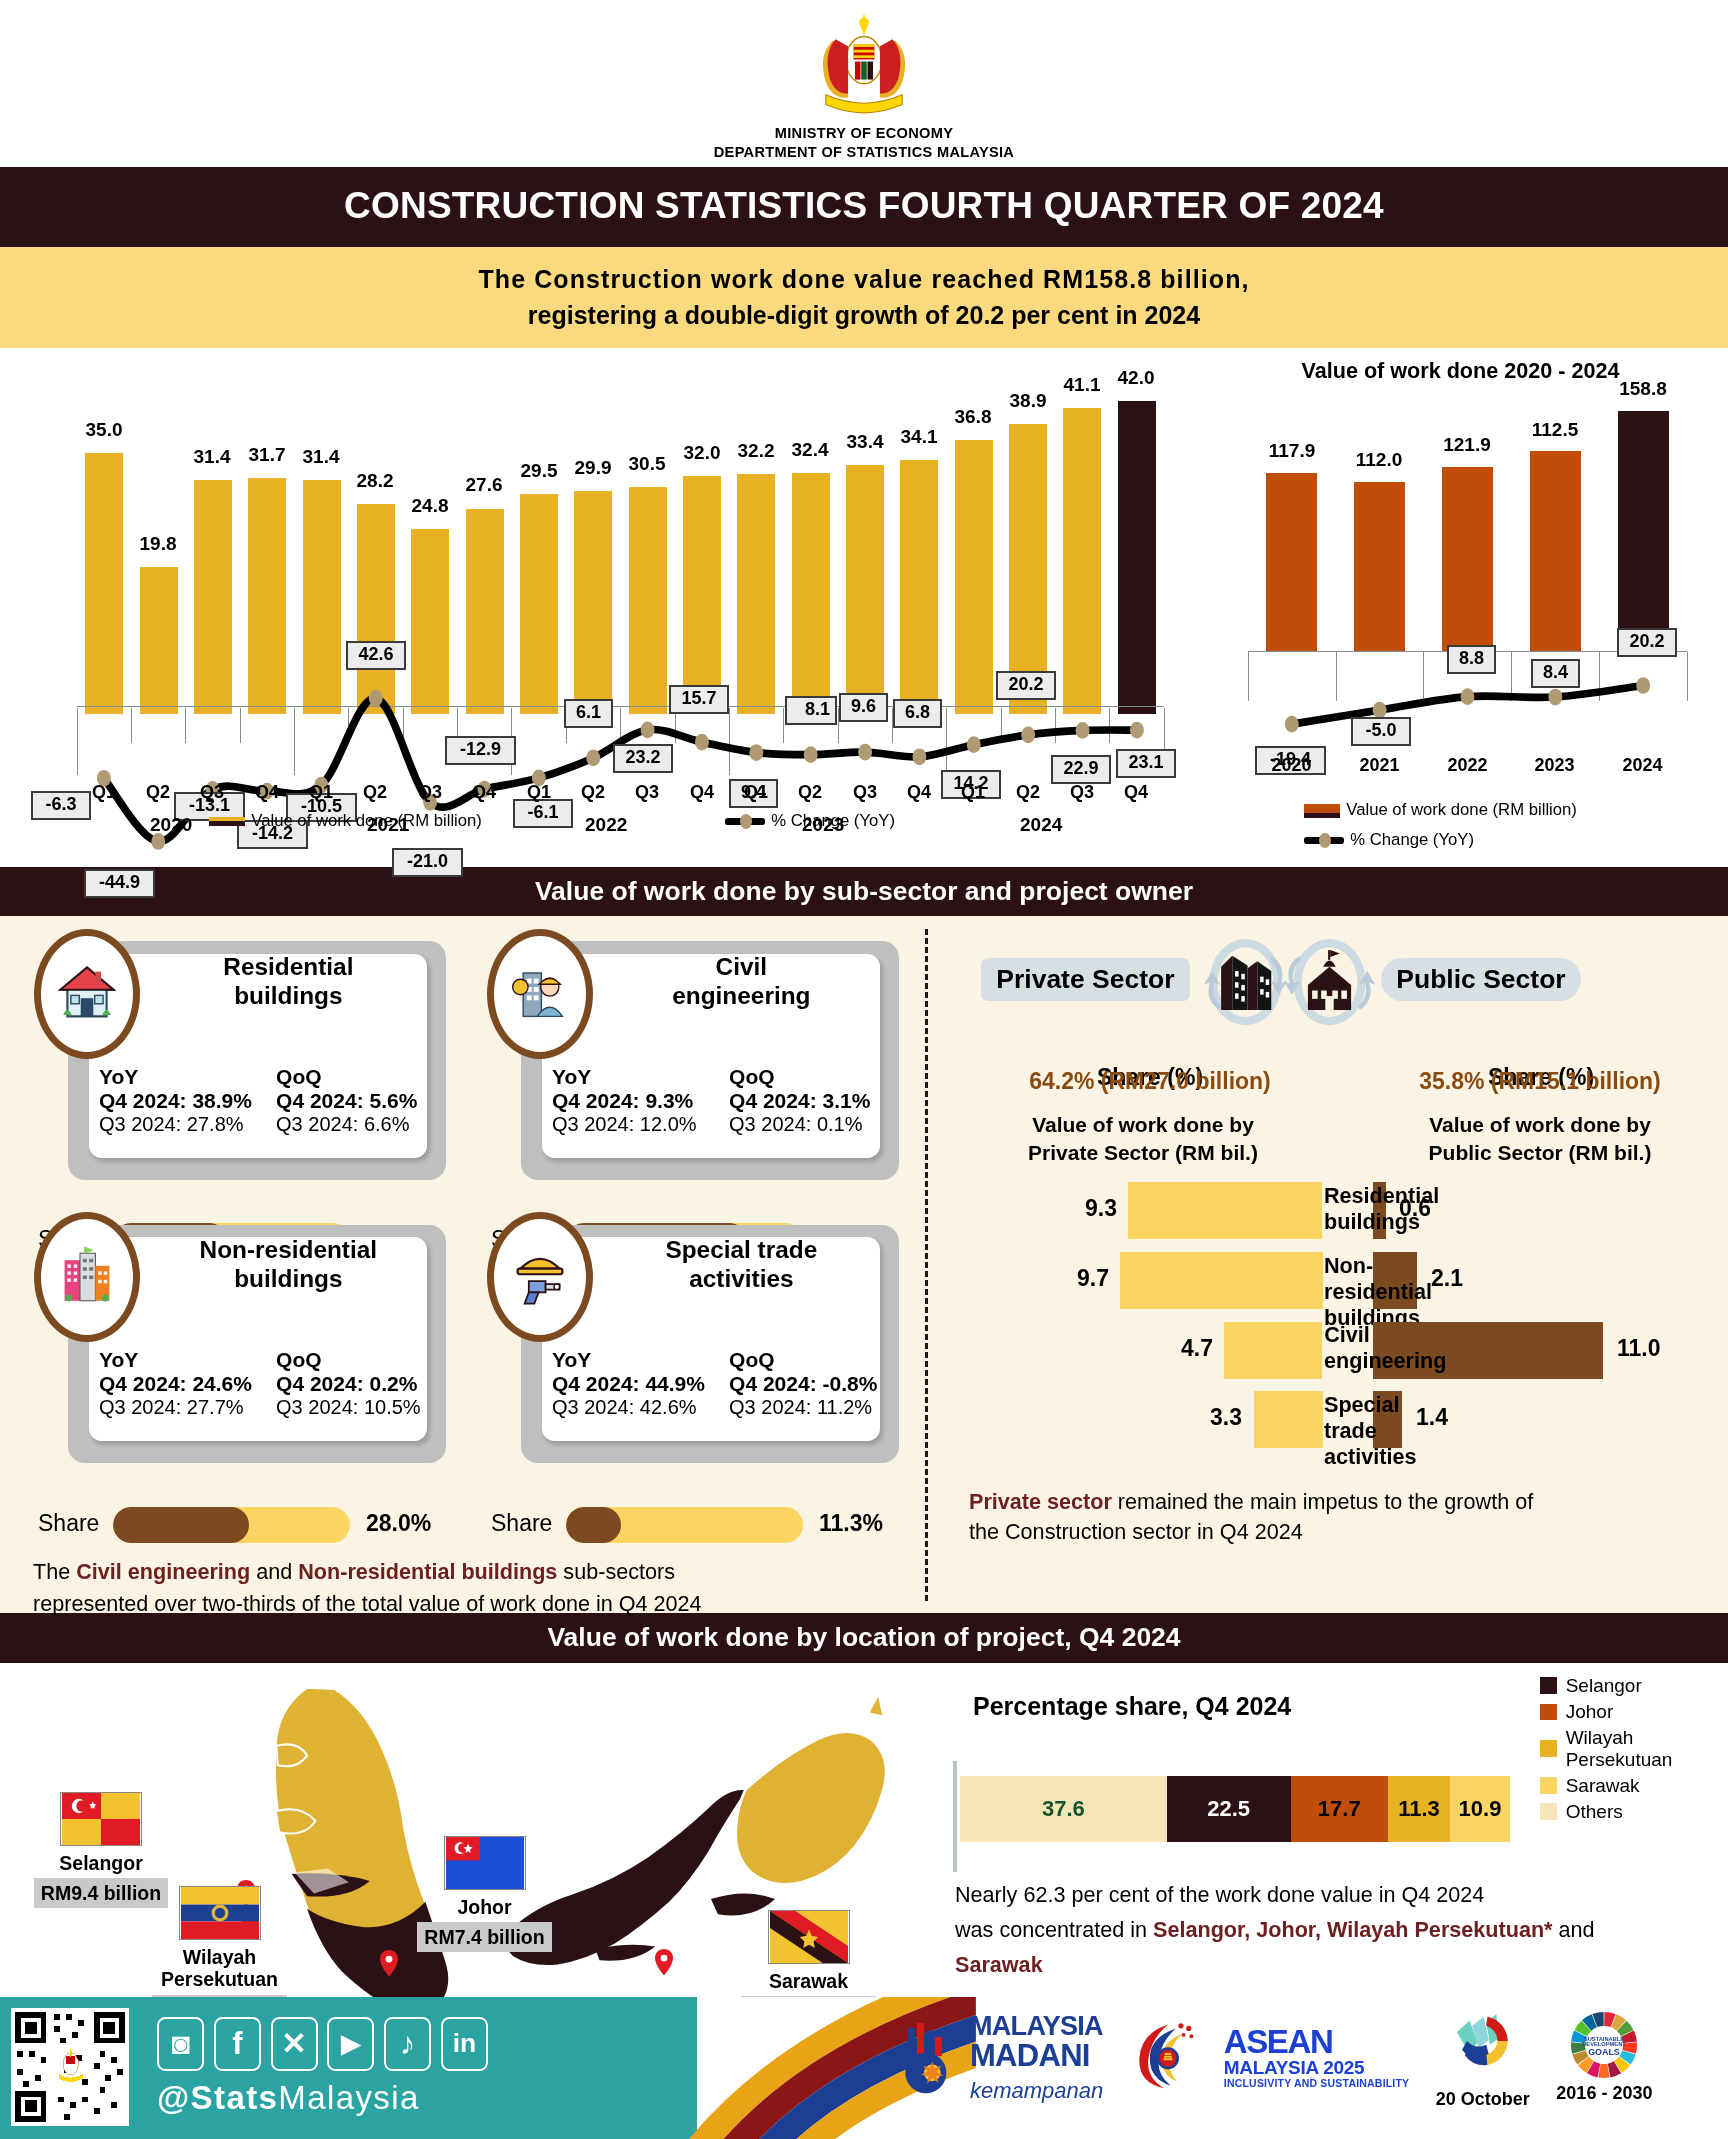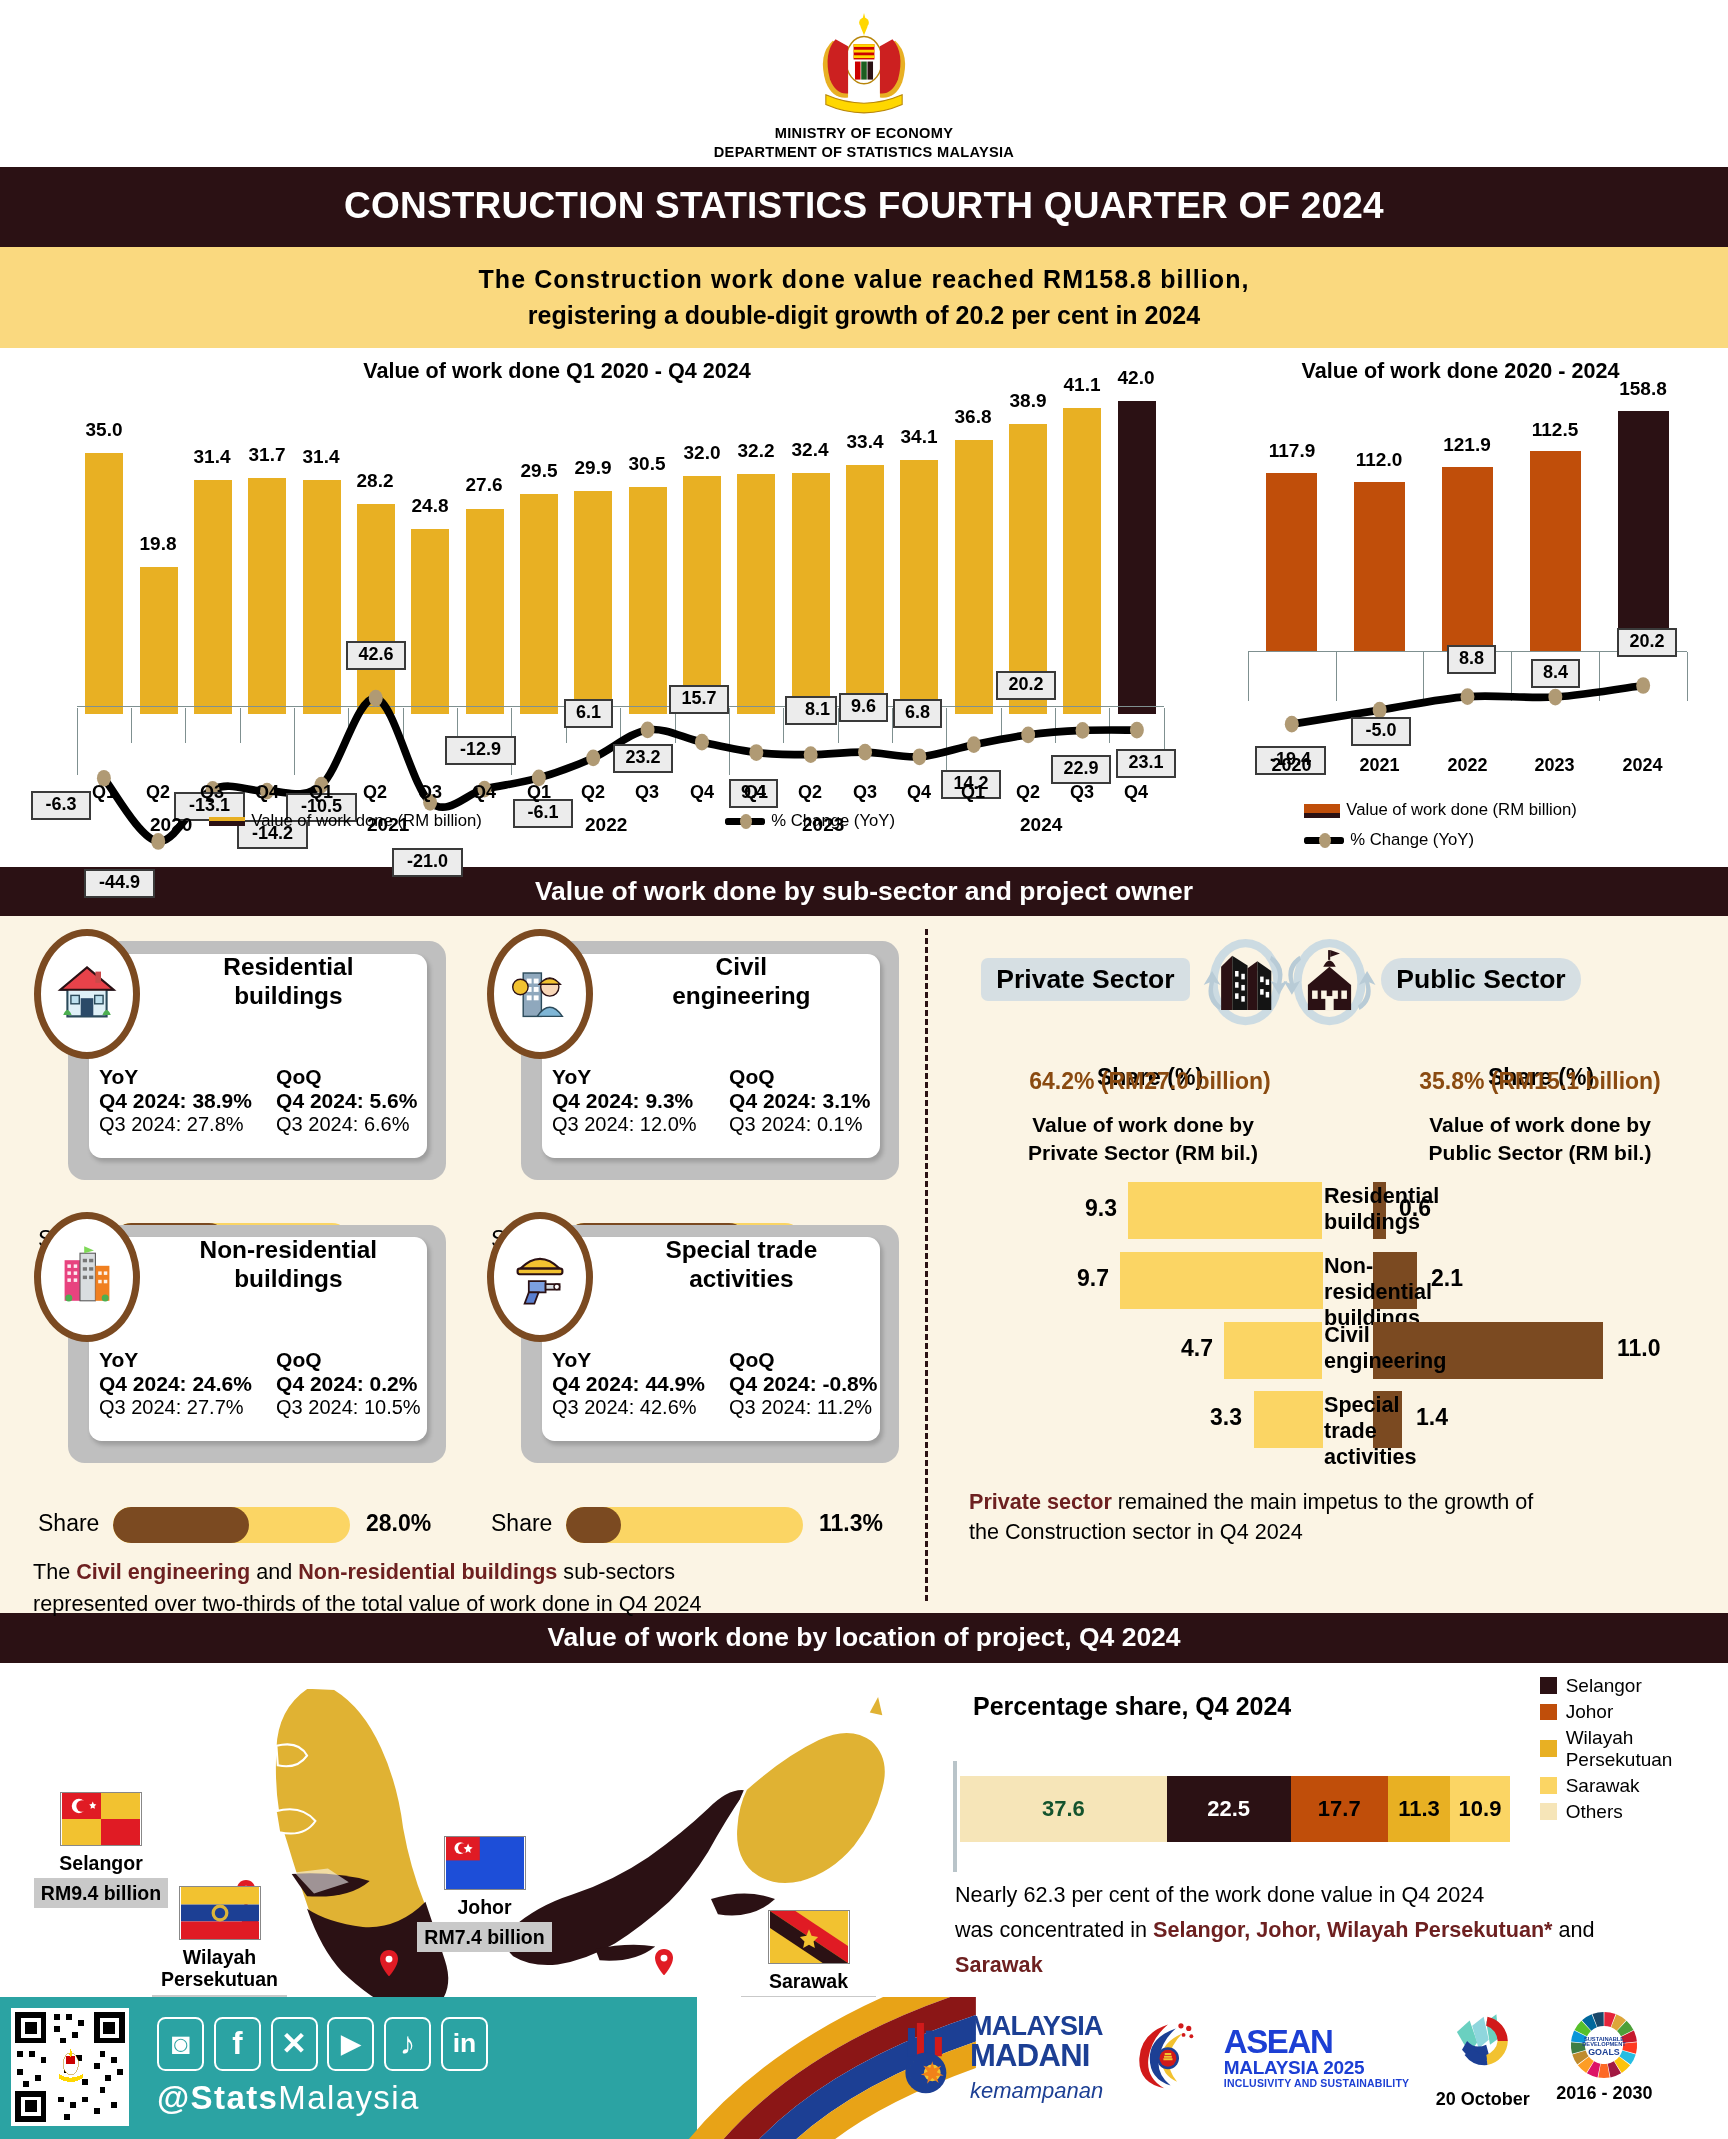--- a/index.html
+++ b/index.html
@@ -172,21 +172,20 @@
   <div class="titlebar">CONSTRUCTION STATISTICS FOURTH QUARTER OF 2024</div>
 
   <div class="subbar">
     <div class="l1">The Construction work done value reached RM158.8 billion,</div>
     <div>registering a double-digit growth of 20.2 per cent in 2024</div>
   </div>
 
   <div class="charts">
 
     <div class="qchart">
-      <div class="chart-title" style="position:absolute;left:132px;top:0;width:836px;">Value of work done Q1 2020 - Q4 2024</div>
 
       <div class="plot" id="qplot" style="left:70px;top:28px;width:1087px;height:328px;">
           <div class="bar" style="left:8.2px;width:38px;height:261px;"></div>
           <div class="bar" style="left:63px;width:38px;height:147px;"></div>
           <div class="bar" style="left:117px;width:38px;height:234px;"></div>
           <div class="bar" style="left:171px;width:38px;height:236px;"></div>
           <div class="bar" style="left:226px;width:38px;height:234px;"></div>
           <div class="bar" style="left:280px;width:38px;height:210px;"></div>
           <div class="bar" style="left:334px;width:38px;height:185px;"></div>
           <div class="bar" style="left:389px;width:38px;height:205px;"></div>

